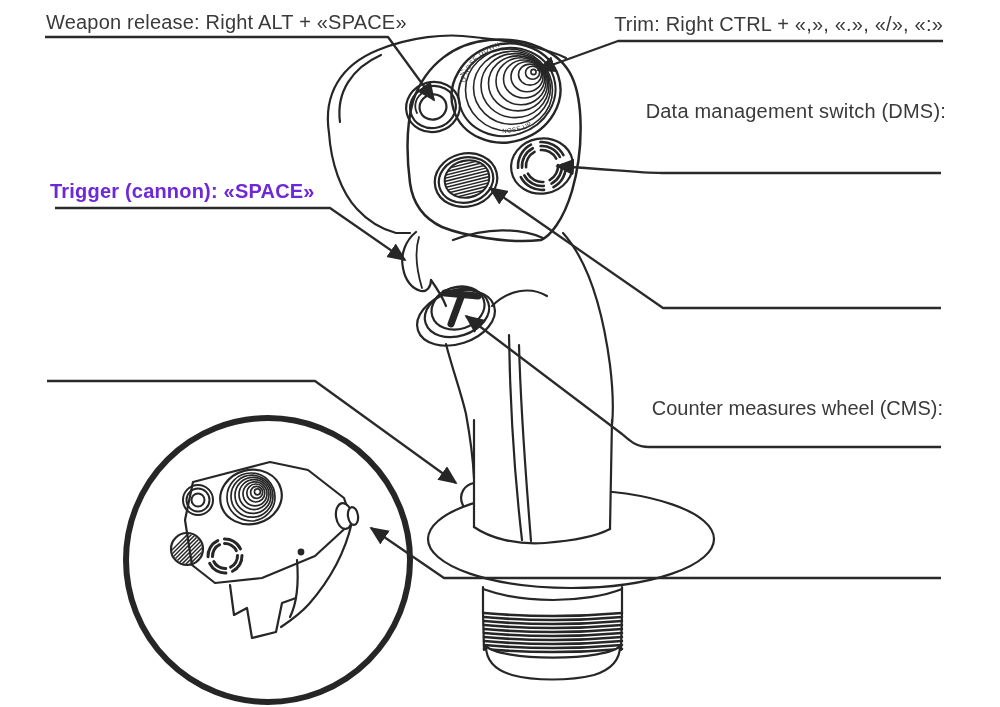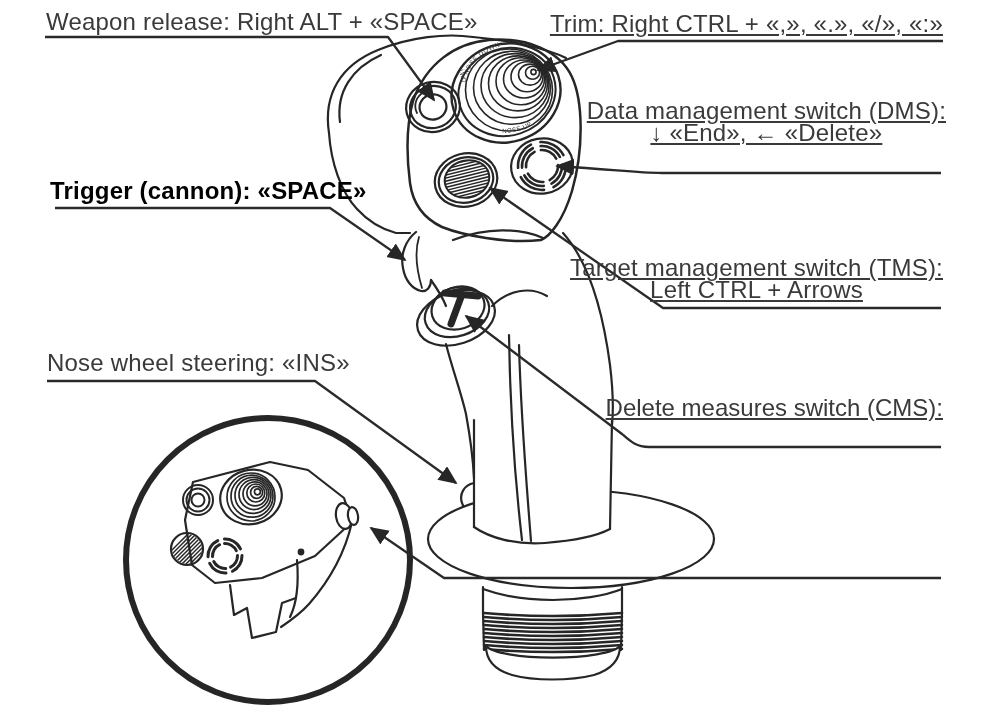--- a/index.html
+++ b/index.html
@@ -1,22 +1,22 @@
 <!DOCTYPE html>
 <html><head>
 <meta charset="utf-8">
 <style>
   html,body{margin:0;padding:0;background:#ffffff;}
   .stage{position:relative;width:1000px;height:707px;background:#ffffff;overflow:hidden;
          font-family:"Liberation Sans", sans-serif;}
   .stage svg{position:absolute;left:0;top:0;}
-  .label{position:absolute;font-size:24px;line-height:22px;color:#3a3a3a;
+  .label{position:absolute;font-size:20px;line-height:22px;color:#3a3a3a;
          white-space:nowrap;letter-spacing:.2px;}
-  .label.right{text-align:center;text-decoration:underline;}
-  .label.bold{font-weight:bold;color:#000000;}
+  .label.right{text-align:left;}
+  .label.bold{font-weight:bold;color:#6d28d9;}
   .lbl-wr{left:46px;top:11px;}
   .lbl-trim{right:57px;top:13px;}
   .lbl-dms{right:54px;top:100px;}
   .lbl-trig{left:50px;top:180px;}
   .lbl-tms{right:57px;top:257px;}
   .lbl-nws{left:47px;top:352px;}
   .lbl-cms{right:57px;top:397px;letter-spacing:0;}
   .lbl-mmcb{right:57px;top:510px;}
 </style>
 </head>
@@ -234,30 +234,24 @@
     <path d="M 941,578 L 444,578 L 371,528" marker-end="url(#arr)"></path>
   </g>
 </svg>
 
 <div class="label lbl-wr">Weapon release: Right ALT + «SPACE»</div>
 
 <div class="label right lbl-trim">Trim: Right CTRL + «,», «.», «/», «:»</div>
 
 <div class="label right lbl-dms">
   <div>Data management switch (DMS):</div>
-  <div>↓ «End», ← «Delete»</div>
 </div>
 
 <div class="label bold lbl-trig">Trigger (cannon): «SPACE»</div>
 
-<div class="label right lbl-tms">
-  <div>Target management switch (TMS):</div>
-  <div>Left CTRL + Arrows</div>
+
+
+<div class="label right lbl-cms">
+  <div>Counter measures wheel (CMS):</div>
 </div>
 
-<div class="label lbl-nws">Nose wheel steering: «INS»</div>
-
-<div class="label right lbl-cms">
-  <div>Delete measures switch (CMS):</div>
+
 </div>
 
-
-</div>
-
 </body></html>

